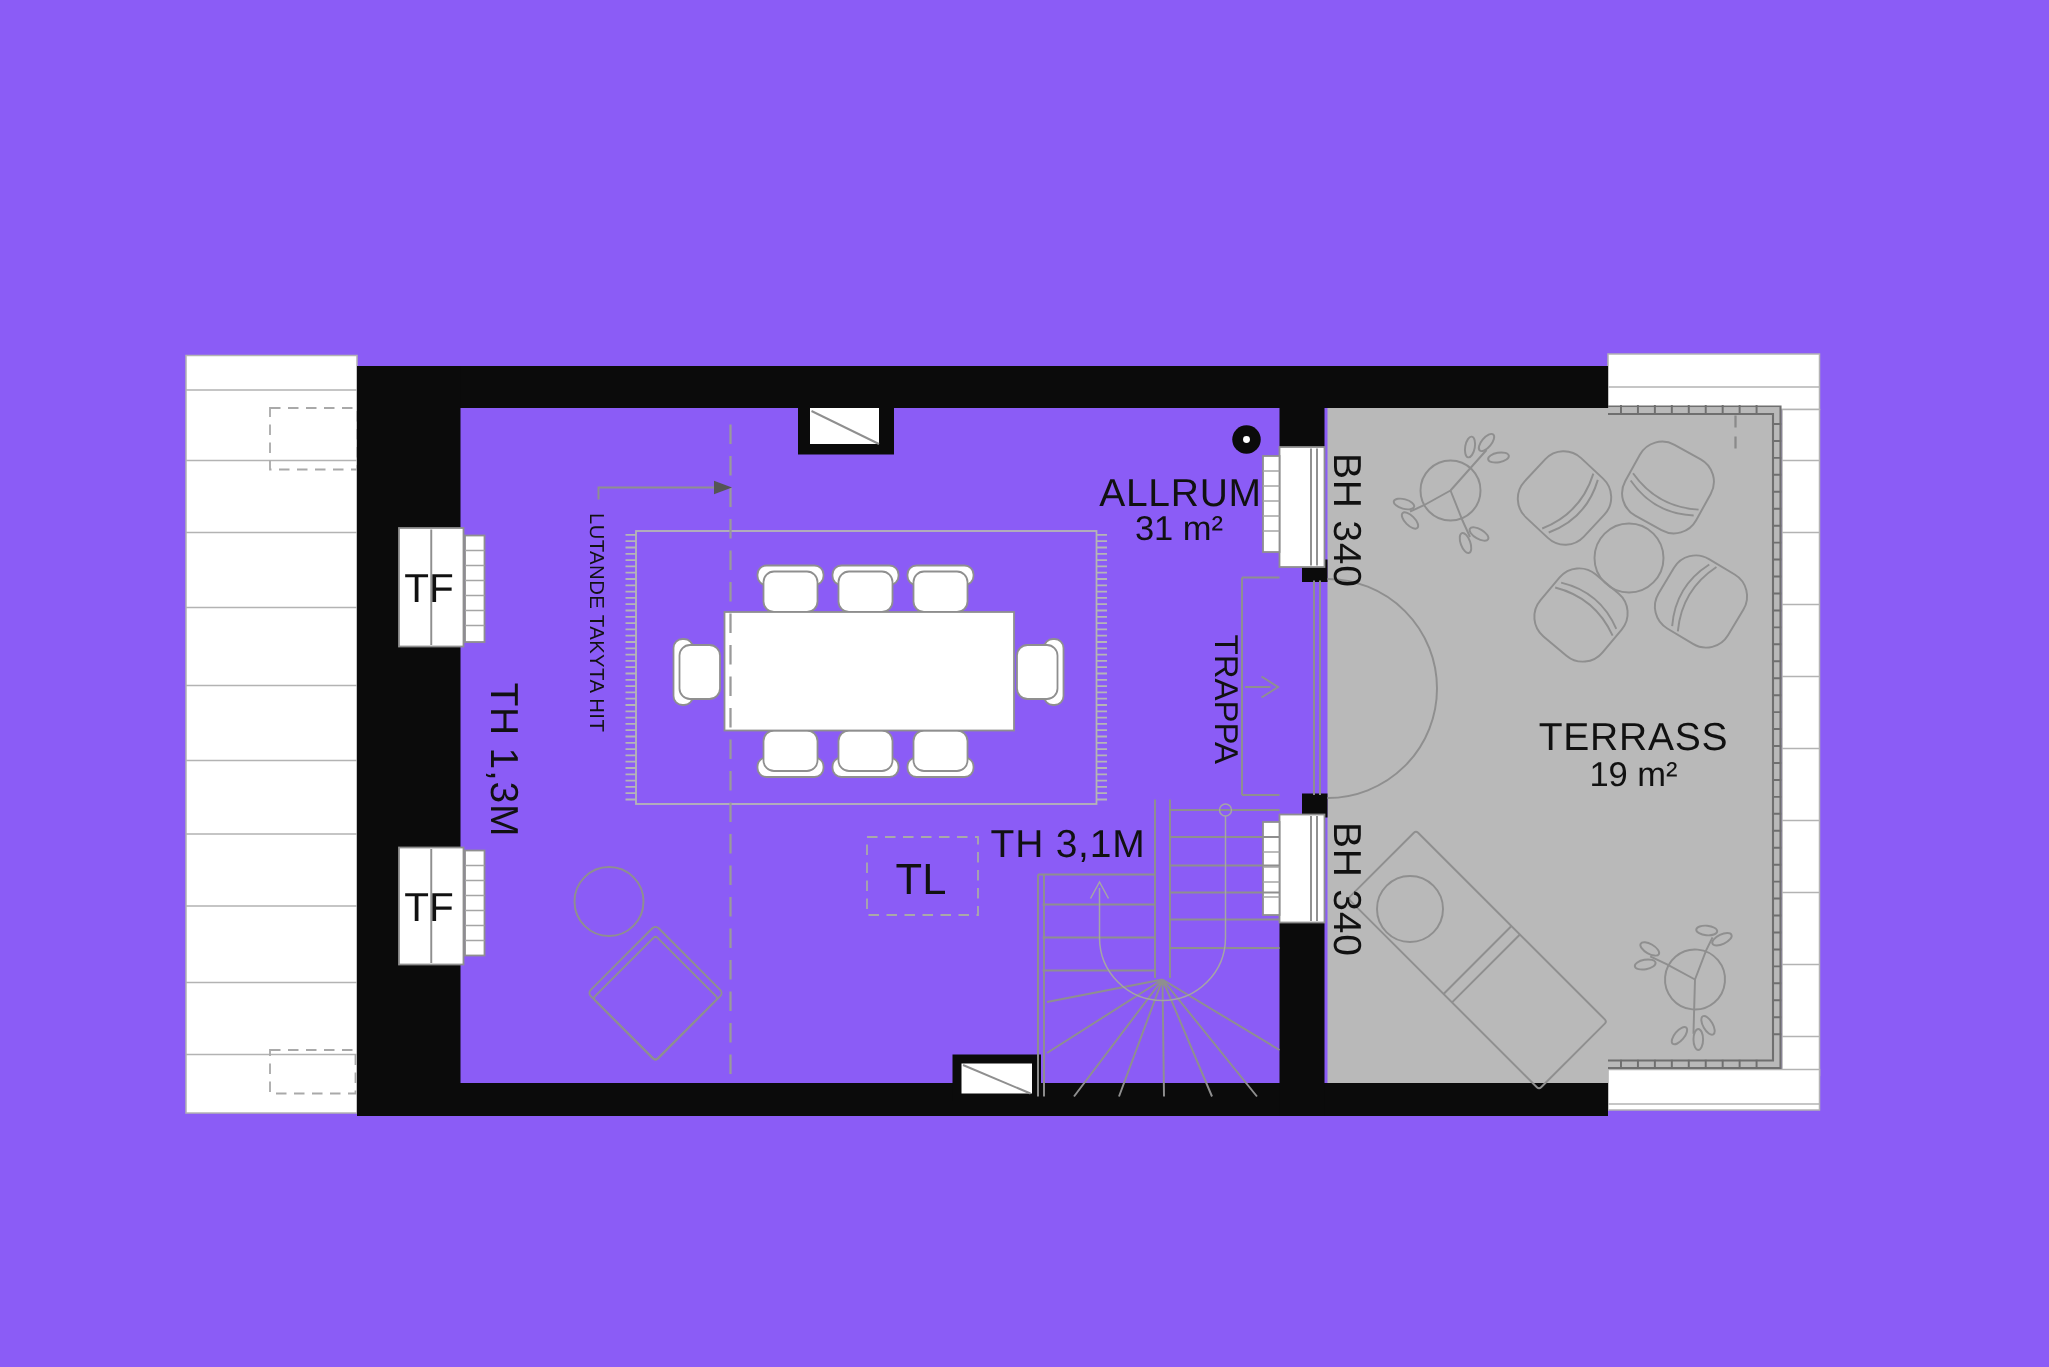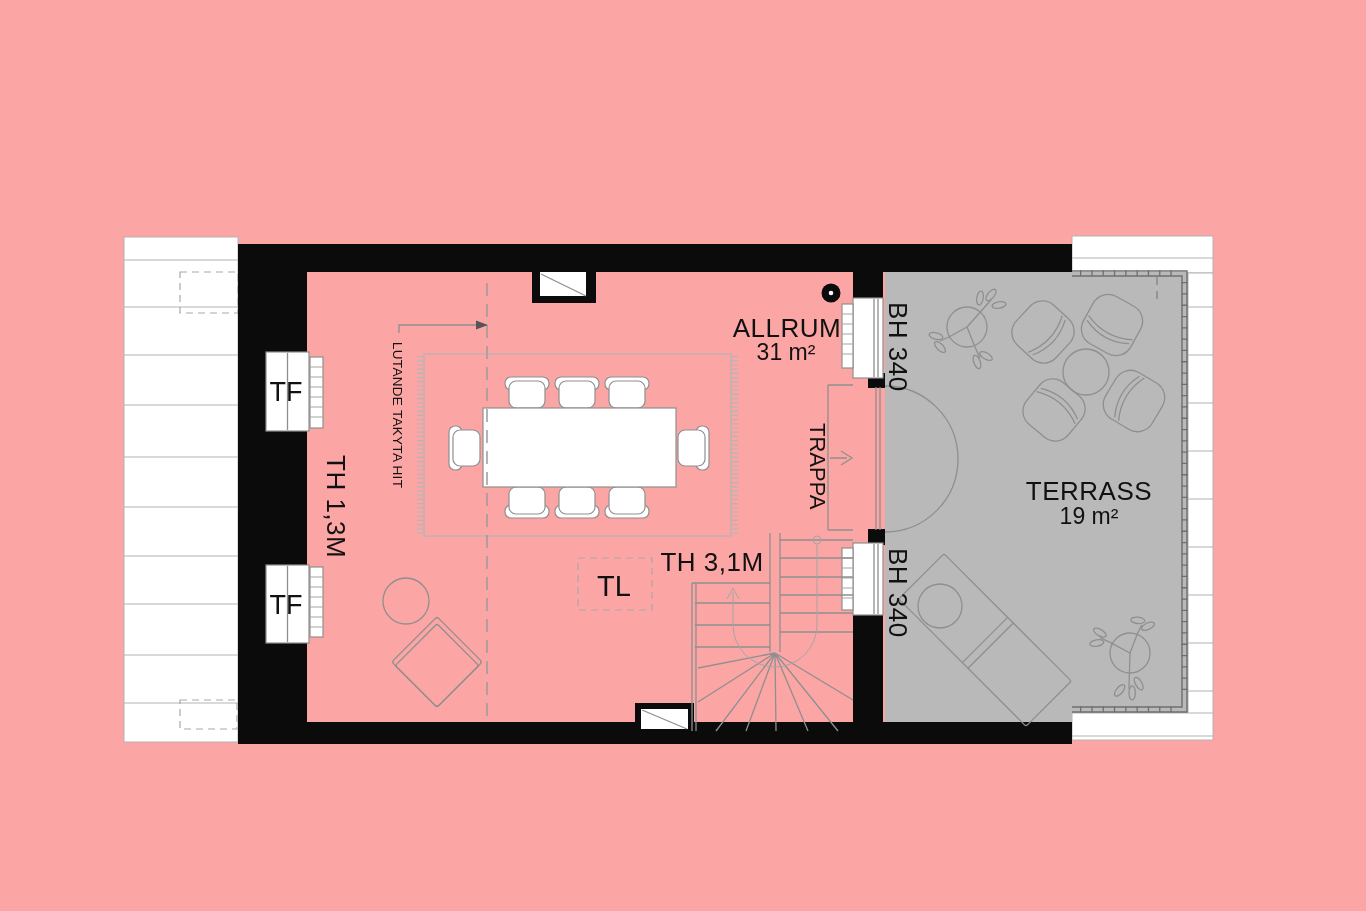--- a/index.html
+++ b/index.html
@@ -1,16 +1,16 @@
 <!DOCTYPE html>
 <html><head>
 <meta charset="utf-8">
 <style>
   html,body{margin:0;padding:0;background:#fff;}
-  #stage{position:relative;width:1366px;height:911px;background:#fca5a5;overflow:hidden;
+  #stage{position:relative;width:1366px;height:911px;background:#8b5cf6;overflow:hidden;
          font-family:"Liberation Sans", sans-serif;}
   svg{display:block}
   .blk{fill:#0b0b0b;stroke:none}
   .wht{fill:#ffffff;stroke:none}
   .ln{stroke:#8f8f8f;stroke-width:1.3;fill:none}
   .lnw{stroke:#8f8f8f;stroke-width:1.2;fill:#ffffff}
   .thin{stroke:#a5a5a5;stroke-width:1;fill:none}
   .rf{fill:#ffffff;stroke:#b3b3b3;stroke-width:1}
   .rl{stroke:#b3b3b3;stroke-width:1;fill:none}
   .dsh{stroke:#a9a9a9;stroke-width:1.2;fill:none;stroke-dasharray:7 5}

